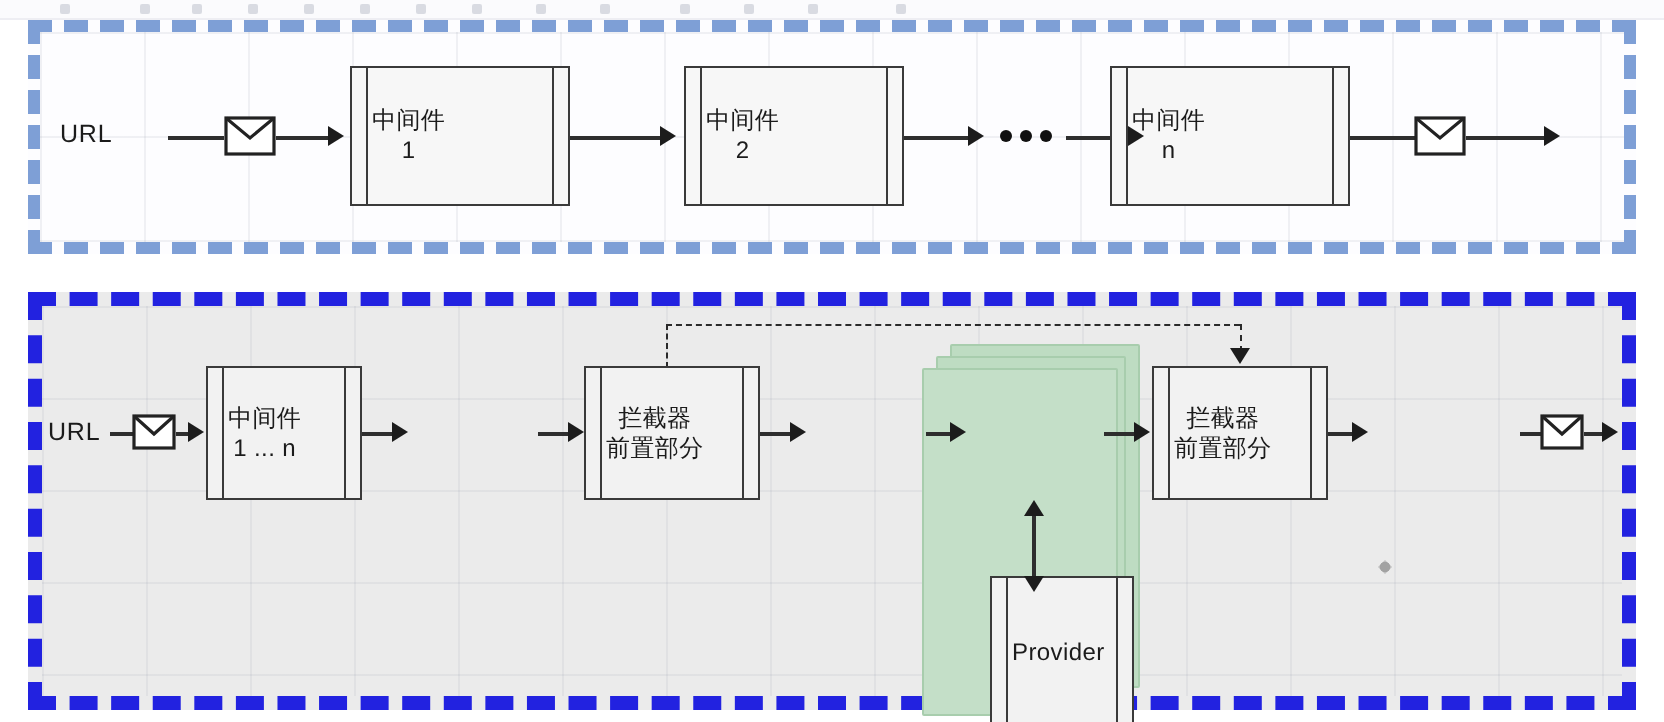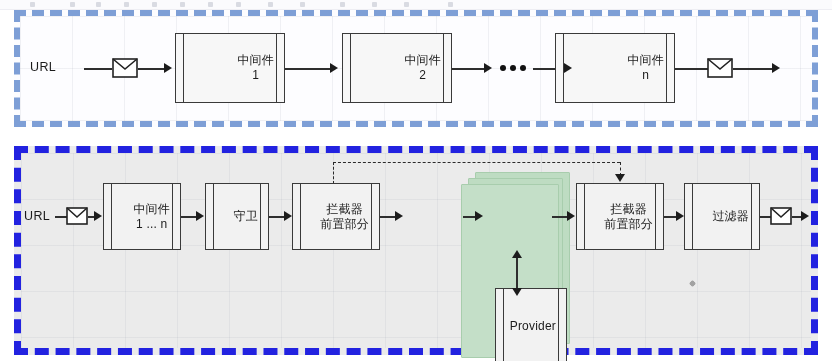--- a/index.html
+++ b/index.html
@@ -42,21 +42,21 @@
     background-size:52px 52px;
     pointer-events:none;
   }
   .frame-bottom .grid{background-size:52px 46px;}
 
   
   .node{
     position:absolute;box-sizing:border-box;
     background:#f2f2f2;
     border:1.6px solid #3a3a3a;
-    display:flex;align-items:center;justify-content:flex-end;
+    display:flex;align-items:center;justify-content:flex-start;
     text-align:center;
     color:#1b1b1b;
     font-size:12px;line-height:1.22;
     letter-spacing:.2px;
     z-index:5;
   }
   .node::before,.node::after{
     content:"";position:absolute;top:-0.5px;bottom:-0.5px;width:0;
     border-left:1.6px solid #3a3a3a;
   }
@@ -240,23 +240,20 @@
   <div class="line h" style="left:88px;top:216px;width:8px;"></div>
   <div class="arrow right" style="left:94px;top:211px;"></div>
 
   <div class="node" style="left:103px;top:183px;width:78px;height:67px;">
     <span class="lbl" id="b-n0">中间件
 1 ... n</span>
   </div>
   <div class="line h" style="left:181px;top:216px;width:18px;"></div>
   <div class="arrow right" style="left:196px;top:211px;"></div>
 
-  <div class="node" style="left:205px;top:183px;width:64px;height:67px;">
-    <span class="lbl" id="b-n1">守卫</span>
-  </div>
   <div class="line h" style="left:269px;top:216px;width:18px;"></div>
   <div class="arrow right" style="left:284px;top:211px;"></div>
 
   <div class="node" style="left:292px;top:183px;width:88px;height:67px;">
     <span class="lbl" id="b-n2">拦截器
 前置部分</span>
   </div>
   <div class="line h" style="left:380px;top:216px;width:18px;"></div>
   <div class="arrow right" style="left:395px;top:211px;"></div>
 
@@ -266,23 +263,20 @@
   <div class="line h" style="left:552px;top:216px;width:18px;"></div>
   <div class="arrow right" style="left:567px;top:211px;"></div>
 
   <div class="node" style="left:576px;top:183px;width:88px;height:67px;">
     <span class="lbl" id="b-n5">拦截器
 前置部分</span>
   </div>
   <div class="line h" style="left:664px;top:216px;width:16px;"></div>
   <div class="arrow right" style="left:676px;top:211px;"></div>
 
-  <div class="node" style="left:684px;top:183px;width:76px;height:67px;">
-    <span class="lbl" id="b-n6">过滤器</span>
-  </div>
   <div class="line h" style="left:760px;top:216px;width:12px;"></div>
 
   <div class="env" style="left:770px;top:207px;">
     <svg width="22" height="18" viewBox="0 0 22 18">
       <rect x="1" y="1" width="20" height="16" fill="#ffffff" stroke="#222" stroke-width="1.6"></rect>
       <path d="M1,1 L11,10 L21,1" fill="none" stroke="#222" stroke-width="1.6"></path>
     </svg>
   </div>
   <div class="line h" style="left:792px;top:216px;width:12px;"></div>
   <div class="arrow right" style="left:801px;top:211px;"></div>

